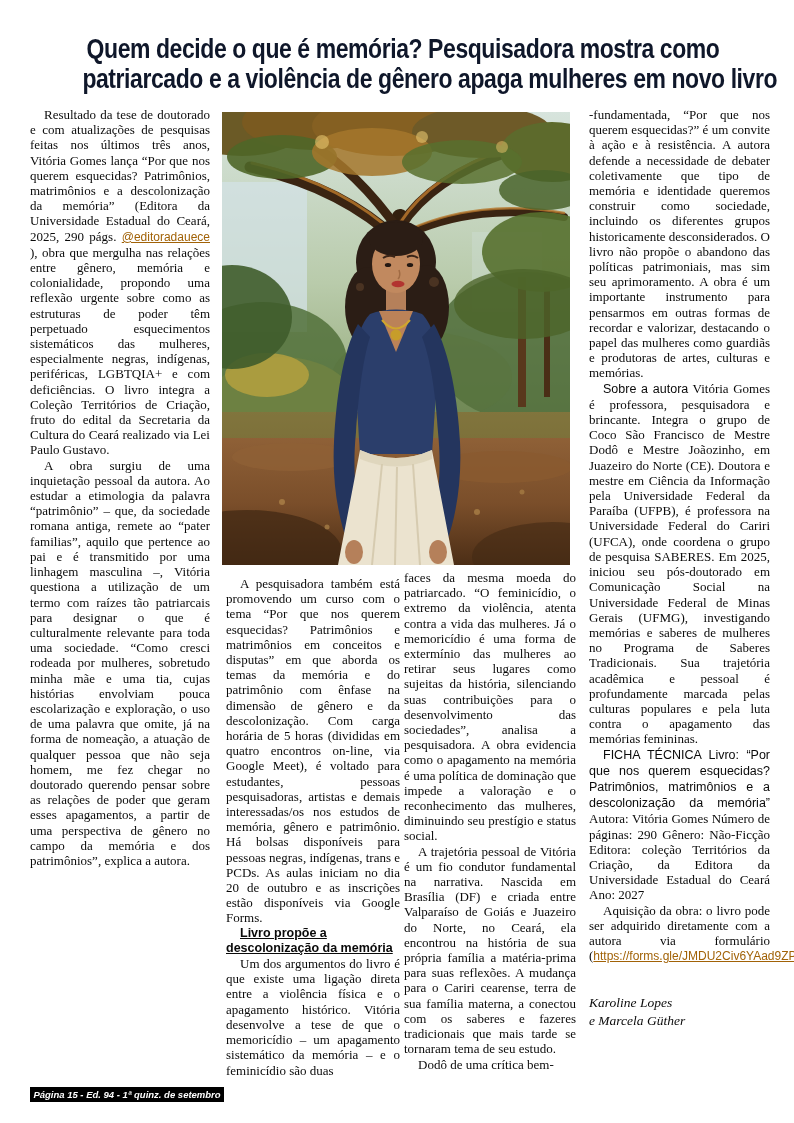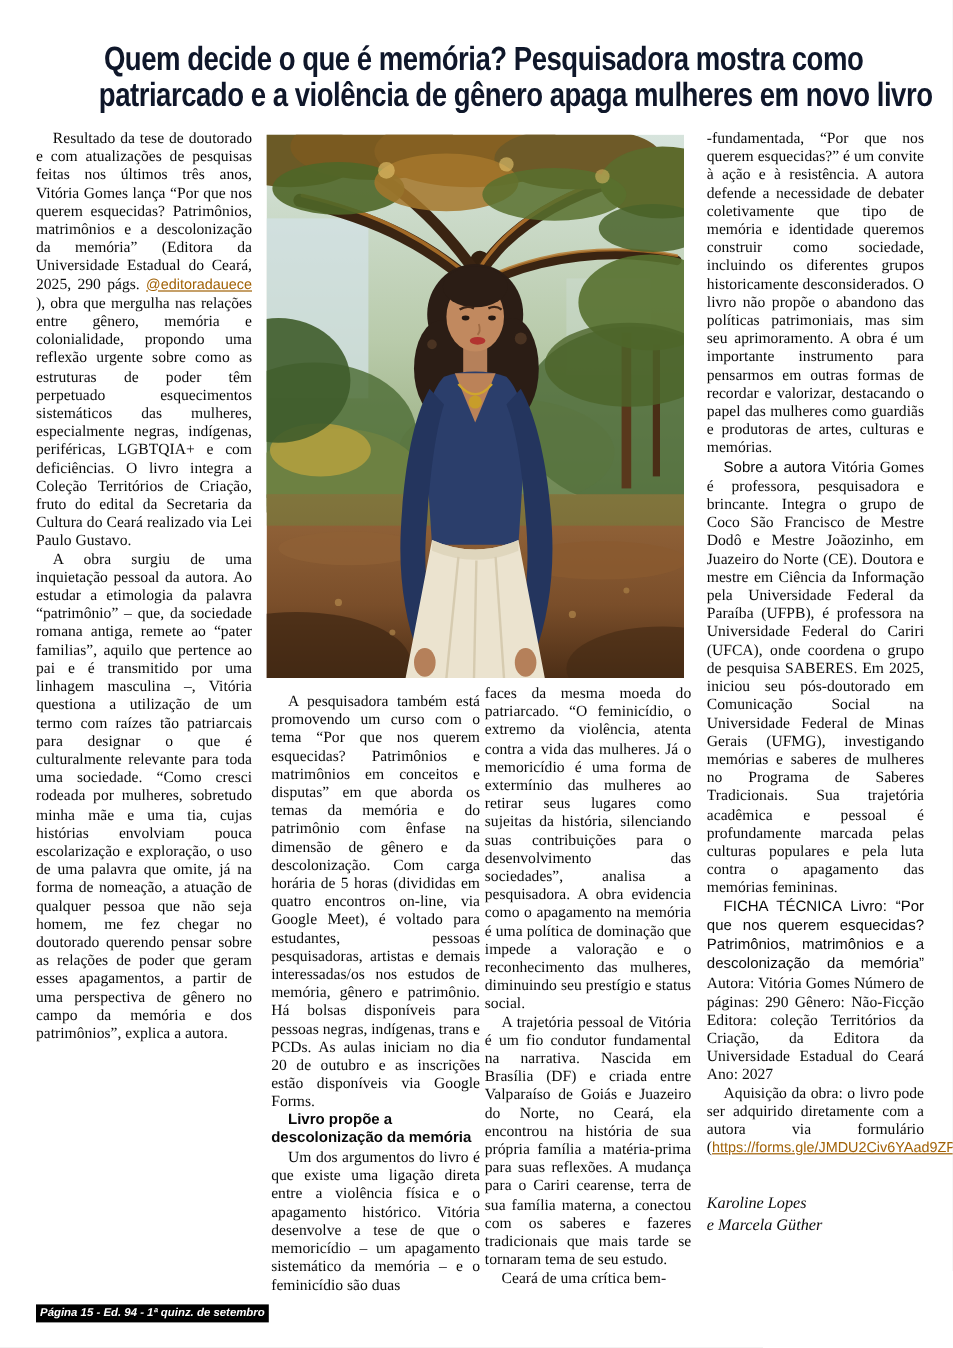--- a/index.html
+++ b/index.html
@@ -16,21 +16,21 @@
   
   .col { position:absolute; font-size:13px; line-height:15.2px; text-align:justify; }
   .col-1 { left:30px;  top:107px; width:180px; }
   .col-2 { left:226px; top:549px; width:174px;margin-top:27px; }
   .col-3 { left:404px; top:570px; width:172px; }
   .col-4 { left:589px; top:107px; width:181px; }
   .col p { margin:0; text-indent:14px; }
   .col p.noindent { text-indent:0; }
   .col p.lede { margin-bottom:15px; }
   .subhead { font-family:"Liberation Sans", sans-serif; font-weight:bold;
-    font-size:12.5px; line-height:15.2px; margin:1px 0; text-indent:0; text-align:left; }
+    font-size:12.5px; line-height:15.2px; margin:1px 0; text-indent:0; text-align:left;text-decoration:underline; }
   .boldlead { font-family:"Liberation Sans", sans-serif; font-weight:normal; font-size:12.5px; }
   .link { color:#a16207; text-decoration:underline;
     font-family:"Liberation Sans", sans-serif; font-size:12px; cursor:pointer; }
   .credits { margin-top:30px; padding-right:10px; text-align:left;
     font-style:italic; font-size:13.5px; line-height:18px; }
   
   .photo { position:absolute; left:222px; top:112px; width:348px; height:453px; overflow:hidden; }
   .photo svg { display:block; }
   
   .footer-bar { position:absolute; left:30px; top:1087px; width:194px; height:15px;
@@ -162,21 +162,21 @@
 
   <div class="col col-2">
     <p><span>A pesquisadora também está promovendo um curso com o tema “Por que nos querem esquecidas? Patrimônios e matrimônios em conceitos e disputas” em que aborda os temas da memória e do patrimônio com ênfase na dimensão de gênero e da descolonização. Com carga horária de 5 horas (divididas em quatro encontros on-line, via Google Meet), é voltado para estudantes, pessoas pesquisadoras, artistas e demais interessadas/os nos estudos de memória, gênero e patrimônio. Há bolsas disponíveis para pessoas negras, indígenas, trans e PCDs. As aulas iniciam no dia 20 de outubro e as inscrições estão disponíveis via Google Forms.</span></p>
     <p class="subhead">Livro propõe a descolonização da memória</p>
     <p><span>Um dos argumentos do livro é que existe uma ligação direta entre a violência física e o apagamento histórico. Vitória desenvolve a tese de que o memoricídio – um apagamento sistemático da memória – e o feminicídio são duas</span></p>
   </div>
 
   <div class="col col-3">
     <p class="noindent"><span>faces da mesma moeda do patriarcado. “O feminicídio, o extremo da violência, atenta contra a vida das mulheres. Já o memoricídio é uma forma de extermínio das mulheres ao retirar seus lugares como sujeitas da história, silenciando suas contribuições para o desenvolvimento das sociedades”, analisa a pesquisadora. A obra evidencia como o apagamento na memória é uma política de dominação que impede a valoração e o reconhecimento das mulheres, diminuindo seu prestígio e status social.</span></p>
     <p><span>A trajetória pessoal de Vitória é um fio condutor fundamental na narrativa. Nascida em Brasília (DF) e criada entre Valparaíso de Goiás e Juazeiro do Norte, no Ceará, ela encontrou na história de sua própria família a matéria-prima para suas reflexões. A mudança para o Cariri cearense, terra de sua família materna, a conectou com os saberes e fazeres tradicionais que mais tarde se tornaram tema de seu estudo.</span></p>
-    <p><span>Ceará de uma crítica bem-</span></p>
+    <p><span>Dodô de uma crítica bem-</span></p>
   </div>
 
   <div class="col col-4">
     <p class="noindent"><span>-fundamentada, “Por que nos querem esquecidas?” é um convite à ação e à resistência. A autora defende a necessidade de debater coletivamente que tipo de memória e identidade queremos construir como sociedade, incluindo os diferentes grupos historicamente desconsiderados. O livro não propõe o abandono das políticas patrimoniais, mas sim seu aprimoramento. A obra é um importante instrumento para pensarmos em outras formas de recordar e valorizar, destacando o papel das mulheres como guardiãs e produtoras de artes, culturas e memórias.</span></p>
     <p><span class="boldlead">Sobre a autora</span><span> Vitória Gomes é professora, pesquisadora e brincante. Integra o grupo de Coco São Francisco de Mestre Dodô e Mestre Joãozinho, em Juazeiro do Norte (CE). Doutora e mestre em Ciência da Informação pela Universidade Federal da Paraíba (UFPB), é professora na Universidade Federal do Cariri (UFCA), onde coordena o grupo de pesquisa SABERES. Em 2025, iniciou seu pós-doutorado em Comunicação Social na Universidade Federal de Minas Gerais (UFMG), investigando memórias e saberes de mulheres no Programa de Saberes Tradicionais. Sua trajetória acadêmica e pessoal é profundamente marcada pelas culturas populares e pela luta contra o apagamento das memórias femininas.</span></p>
     <p><span class="boldlead">FICHA TÉCNICA Livro: “Por que nos querem esquecidas? Patrimônios, matrimônios e a descolonização da memória”</span><span> Autora: Vitória Gomes Número de páginas: 290 Gênero: Não-Ficção Editora: coleção Territórios da Criação, da Editora da Universidade Estadual do Ceará Ano: 2027</span></p>
     <p><span>Aquisição da obra: o livro pode ser adquirido diretamente com a autora via formulário (</span><a class="link">https://forms.gle/JMDU2Civ6YAad9ZP7</a></p>
     <div class="credits">
       <div>Karoline Lopes</div>
       <div>e Marcela Güther</div>

